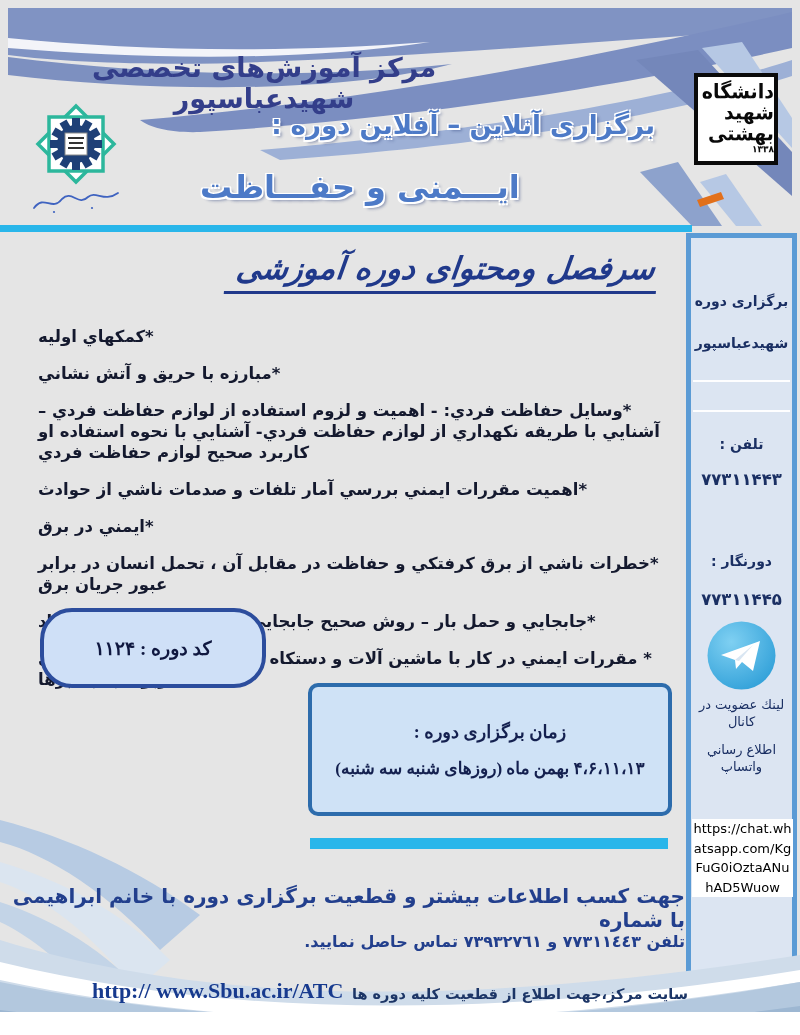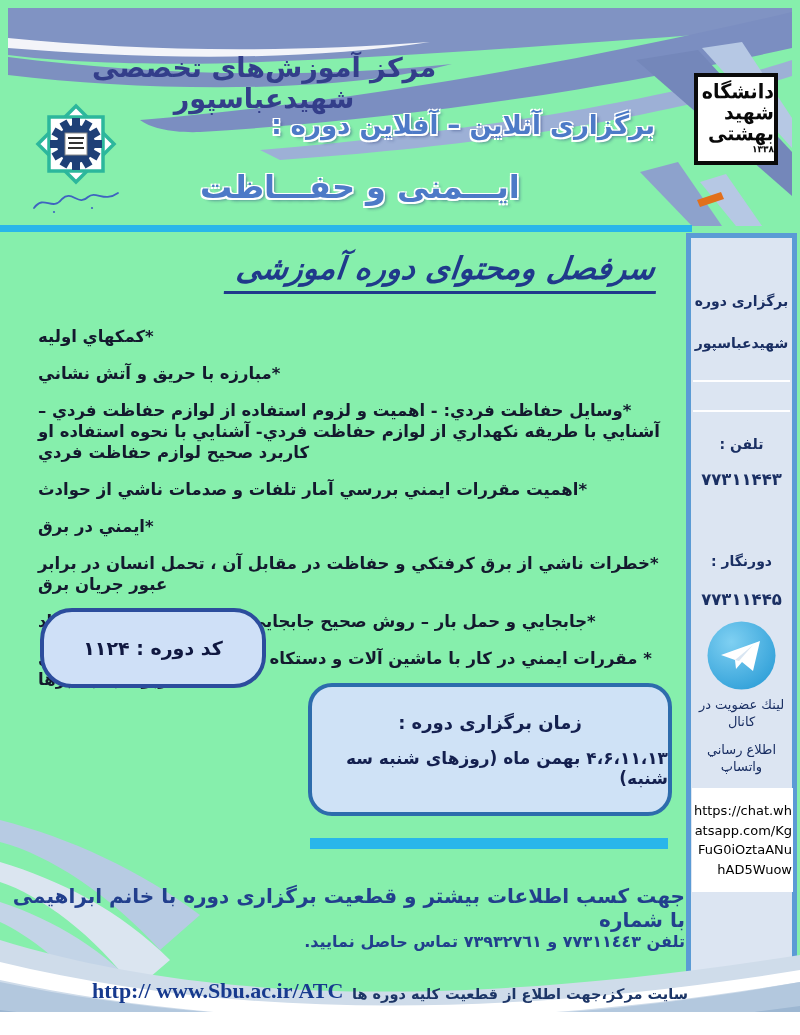--- a/index.html
+++ b/index.html
@@ -1,17 +1,17 @@
 <!DOCTYPE html>
 <html lang="fa"><head>
 <meta charset="utf-8">
 <style>
   html,body{margin:0;padding:0;}
   body{font-family:"DejaVu Sans",sans-serif;}
-  .page{position:relative;width:800px;height:1012px;background:#86efac;overflow:hidden;
+  .page{position:relative;width:800px;height:1012px;background:#e5e5e5;overflow:hidden;
         outline:1px solid #cfcfcf;margin:0 auto;}
   .abs{position:absolute;}
   svg{display:block;}
 
   
   #header-deco{left:0;top:0;z-index:1;pointer-events:none;}
   .org-title{left:18px;top:52px;width:492px;z-index:3;text-align:center;direction:rtl;
              font-size:27px;font-weight:bold;color:#333e8a;letter-spacing:0;}
   .outlined{color:#4d7ac7;font-weight:bold;
             text-shadow:-1.5px -1.5px 0 #fff,1.5px -1.5px 0 #fff,-1.5px 1.5px 0 #fff,
@@ -33,41 +33,41 @@
 
   
   .section-title{right:142px;top:250px;z-index:2;direction:rtl;font-size:31px;font-weight:bold;
                  font-style:italic;color:#20398b;border-bottom:3px solid #20398b;
                  padding:0 4px 5px 10px;transform:skewX(-6deg);}
   .topics{left:38px;top:326px;width:630px;z-index:2;direction:rtl;text-align:left;
           list-style:none;margin:0;padding:0;color:#14192e;}
   .topics li{font-size:16.5px;font-weight:bold;line-height:21px;margin-bottom:16px;}
 
   .pill{box-sizing:border-box;z-index:2;display:flex;flex-direction:column;align-items:center;
-        justify-content:center;direction:rtl;text-align:right;}
+        justify-content:center;direction:rtl;text-align:right;font-family:Liberation Serif, serif;}
   .code-pill{left:40px;top:608px;width:226px;height:80px;border:4px solid #2c4d9d;
              border-radius:32px;background:#cfe0f7;font-size:19px;font-weight:bold;color:#101840;}
   .time-pill{left:308px;top:683px;width:364px;height:133px;border:4px solid #2d6cac;
-             border-radius:24px;background:#cfe2f6;color:#14204f;gap:15px;}
+             border-radius:10px;background:#cfe2f6;color:#14204f;gap:15px;}
   .time-pill .t1{font-size:18px;font-weight:bold;}
   .time-pill .t2{font-size:17px;font-weight:bold;}
   .cyan-bar{left:310px;top:838px;width:358px;height:11px;background:#29b6ea;z-index:2;}
 
   
   .sidebar{left:686px;top:233px;width:111px;height:752px;box-sizing:border-box;
            border:5px solid #5b9bd5;background:#dce5f2;z-index:2;}
   .sidebar .it{position:absolute;left:0;width:101px;text-align:center;direction:rtl;color:#1a2f63;}
   .sb-b{font-weight:bold;font-size:14px;}
   .sb-num{font-weight:bold;font-size:16.5px;color:#15213f;letter-spacing:1px;}
   .sb-sep{position:absolute;left:2px;width:97px;height:2px;background:rgba(255,255,255,.95);}
   .sb-small{font-size:13px;line-height:17px;color:#1c2f5e;}
   .tg{position:absolute;left:15px;top:382px;}
-  .url-box{position:absolute;left:1px;top:550px;width:99px;background:#ffffff;color:#000;
-           font-size:13px;line-height:19.5px;direction:ltr;text-align:right;word-break:break-all;
-           padding:13px 1px;}
+  .url-box{position:absolute;left:1px;top:581px;width:99px;background:#ffffff;color:#000;
+           font-size:13px;line-height:19.5px;direction:ltr;text-align:center;word-break:break-all;
+           padding:0 1px;}
 
   
   #bottom-waves{left:0;top:810px;z-index:5;pointer-events:none;}
   .f-line1{right:115px;top:884px;z-index:6;direction:rtl;font-size:20px;font-weight:bold;color:#223f8d;}
   .f-line2{right:115px;top:932px;z-index:6;direction:rtl;font-size:16px;font-weight:bold;color:#223f8d;}
   .f-note{right:112px;top:986px;z-index:6;direction:rtl;font-size:14.5px;font-weight:bold;color:#1c3566;}
   .f-site{left:92px;top:978px;z-index:6;font-family:"Liberation Serif","DejaVu Serif",serif;
           font-size:22px;font-weight:bold;color:#173a8e;}
 </style>
 </head>

